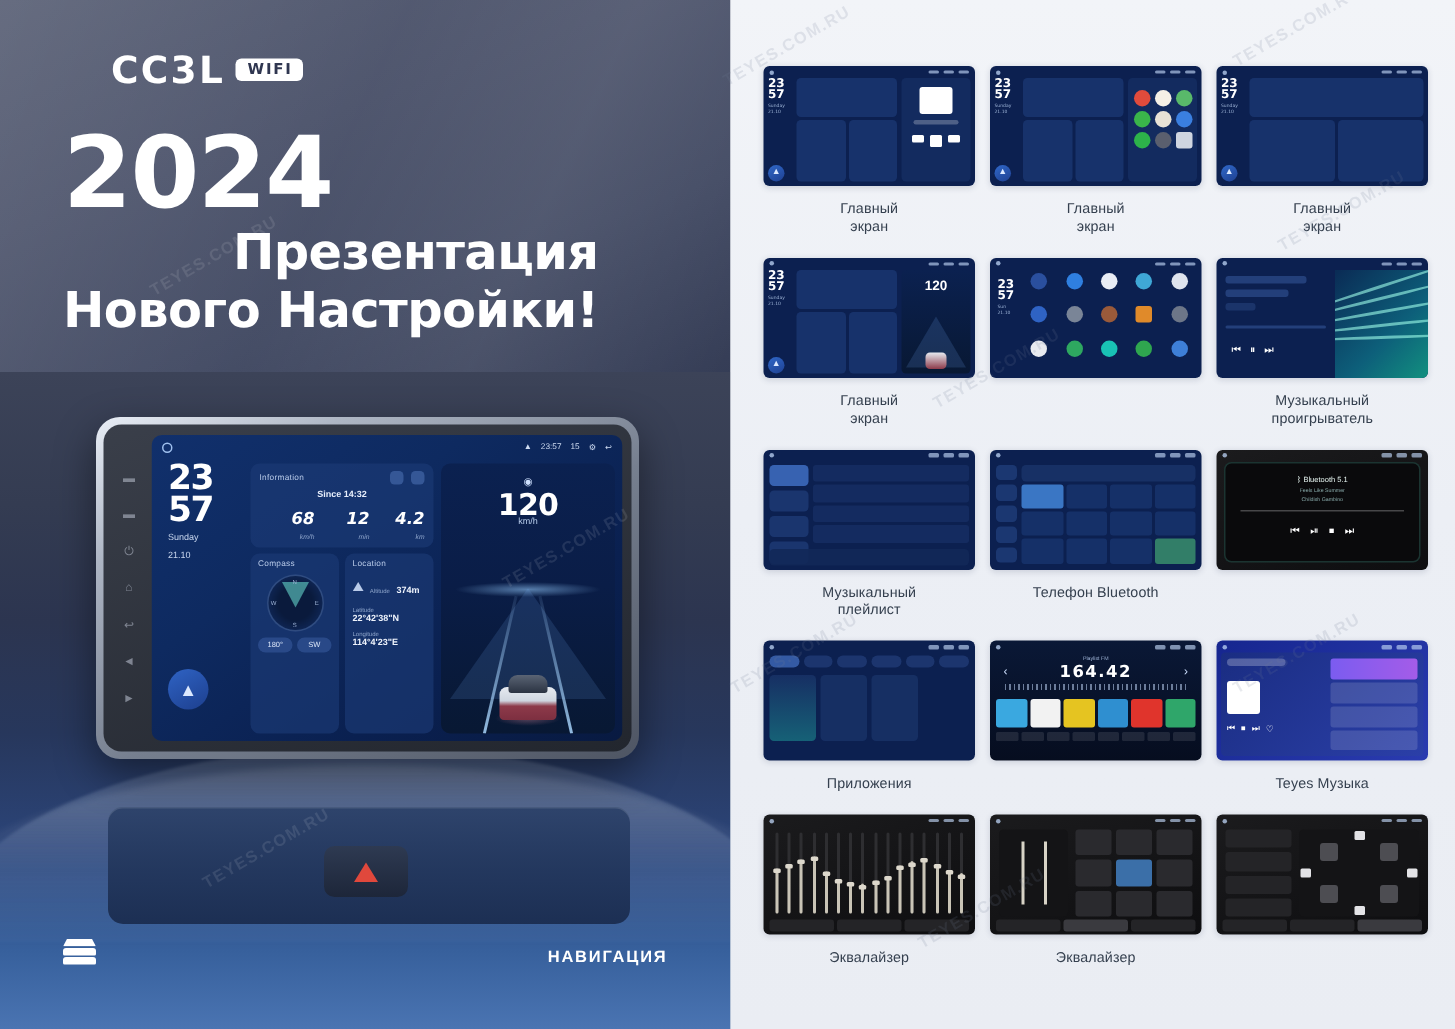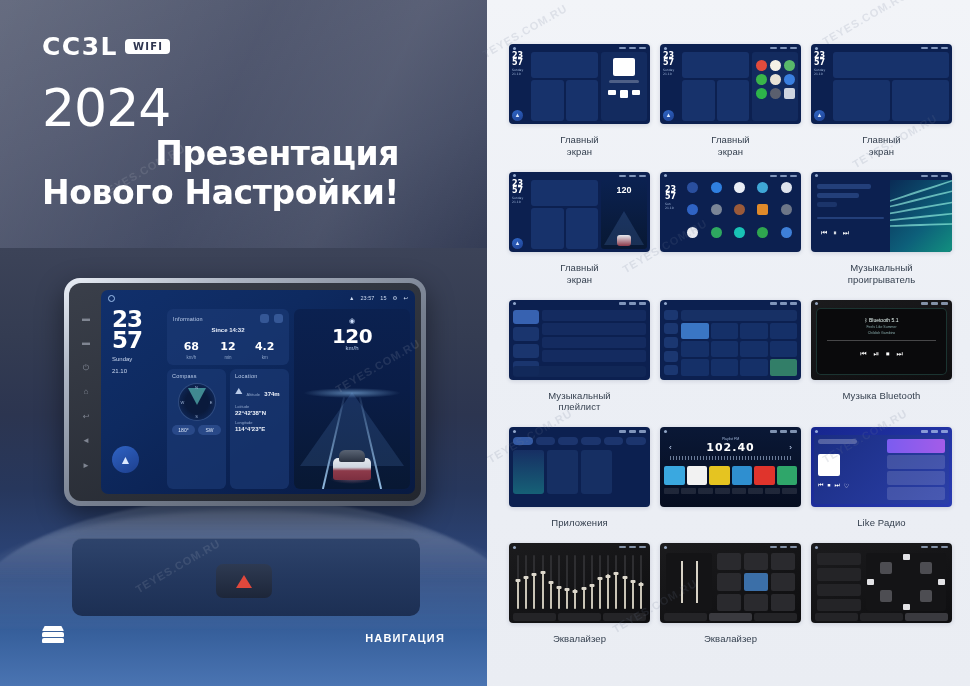--- a/index.html
+++ b/index.html
@@ -21,29 +21,30 @@
     background:linear-gradient(115deg, rgba(255,255,255,.10) 0%, rgba(255,255,255,.02) 45%, rgba(255,255,255,.08) 70%, rgba(255,255,255,0) 100%);
     pointer-events:none;
   }
   .logo{
     position:absolute; left:42px; top:32px;
     display:flex; align-items:center; gap:7px;
   }
   .logo-txt{
     color:#fff; font-size:25px; font-weight:bold; letter-spacing:1.5px;
     font-family:"DejaVu Sans", sans-serif;
+    margin-left:32px;
   }
   .logo-badge{
     background:#fff; color:#2f3650; font-size:10px; font-weight:bold;
     letter-spacing:1.2px; padding:2px 7px 2px 8px; border-radius:4px;
     font-family:"DejaVu Sans", sans-serif;
   }
   .hero-title{ position:absolute; left:42px; top:82px; }
   .hero-year{
-    color:#fff; font-size:52px; font-weight:normal; line-height:1.02;
+    color:#fff; font-size:66px; font-weight:bold; line-height:1.02;
     letter-spacing:-1px; font-family:"DejaVu Sans", sans-serif;
   }
   .hero-l1,.hero-l2{
     color:#fff; font-size:33px; font-weight:bold; line-height:1.18;
     letter-spacing:-.4px; font-family:"DejaVu Sans", sans-serif;text-align:right;
   }
 
   
   .dash{
     position:absolute; left:0; top:248px; width:487px; height:438px;
@@ -111,21 +112,21 @@
     color:#dce9ff; font-size:12px;
   }
   .col-mid{ width:122px; display:flex; flex-direction:column; gap:4px; }
   .card{ background:rgba(28,58,117,.66); border-radius:6px; padding:5px 6px; }
   .card-ttl{ color:#b9cbe9; font-size:5.5px; letter-spacing:.2px; }
   .info-head{ display:flex; align-items:center; }
   .info-btns{ margin-left:auto; display:flex; gap:5px; }
   .ibtn{ width:9px;height:9px;border-radius:3px;background:rgba(90,130,200,.45); }
   .since{ text-align:center; color:#e7eefb; font-size:6px; font-weight:bold; margin:4px 0 3px; }
   .stats{ display:flex; }
-  .stat{ flex:1; text-align:center; }
+  .stat{ flex:1; text-align:right;font-style:italic; }
   .stat b{ color:#fff; font-size:11px; font-weight:bold; font-family:"DejaVu Sans",sans-serif;}
   .stat span{ display:block; color:#8fa6cc; font-size:4.5px; margin-top:1px;}
   .mid-row{ display:flex; gap:4px; flex:1; }
   .compass{ flex:1; background:rgba(28,58,117,.66); border-radius:6px; padding:4px 5px; position:relative; }
   .cdial{
     width:38px;height:38px;border-radius:50%; margin:4px auto 0;
     background:radial-gradient(circle,#0a1a3c 45%, #12306a 100%);
     border:1px solid rgba(110,150,215,.35); position:relative;
   }
   .cneedle{
@@ -741,20 +742,21 @@
                   <div></div>
                   <div></div>
                 <div></div>
                   <div></div>
                   <div></div>
                   <div style="background:rgba(60,150,110,.8)"></div>
               </div>
             </div>
           </div>
         </div>
+        <div class="cap">Телефон Bluetooth</div>
       </div>
 
       <div class="cell">
         <div class="thumb t-dark" style="background:linear-gradient(130deg,#0e3a4a,#10282f 45%,#0b0b0d)">
           <div class="tsb">
               <span class="dot"></span>
               <span class="right">
                 <span class="bar"></span>
                 <span class="bar"></span>
                 <span class="bar"></span>
@@ -770,21 +772,20 @@
             <div class="btm-sub">Childish Gambino</div>
             <div style="margin:5px 10px 0;height:1px;background:rgba(255,255,255,.25)"></div>
             <div class="btm-ctr">
               <span>⏮</span>
               <span>⏯</span>
               <span>⏹</span>
               <span>⏭</span>
             </div>
           </div>
         </div>
-        <div class="cap">Музыка Bluetooth</div>
       </div>
 
       <div class="cell">
         <div class="thumb">
           <div class="tsb">
               <span class="dot"></span>
               <span class="right">
                 <span class="bar"></span>
                 <span class="bar"></span>
                 <span class="bar"></span>
@@ -817,21 +818,21 @@
               <span class="right">
                 <span class="bar"></span>
                 <span class="bar"></span>
                 <span class="bar"></span>
               </span>
             </div>
           <div class="t-radio">
             <div class="rd-label">Playlist FM</div>
             <div style="display:flex;align-items:center;justify-content:space-between;padding:0 5px;">
               <span style="color:#cfe0ff;font-size:8px">‹</span>
-              <span class="rd-freq">102.40</span>
+              <span class="rd-freq">164.42</span>
               <span style="color:#cfe0ff;font-size:8px">›</span>
             </div>
             <div style="height:4px;margin:2px 6px;background:repeating-linear-gradient(90deg,rgba(190,212,245,.55) 0 1px, transparent 1px 3px);"></div>
             <div class="rd-tiles">
               <div style="background:#3aa8e0"></div>
               <div style="background:#f2f2f2"></div>
               <div style="background:#e5c421"></div>
               <div style="background:#2f8fd0"></div>
               <div style="background:#e0342c"></div>
               <div style="background:#2fa66a"></div>
@@ -872,21 +873,21 @@
               </div>
             </div>
             <div class="ty-right">
                 <div></div>
                 <div></div>
                 <div></div>
                 <div></div>
               </div>
           </div>
         </div>
-        <div class="cap">Like Радио</div>
+        <div class="cap">Teyes Музыка</div>
       </div>
 
       <div class="cell">
         <div class="thumb t-dark">
           <div class="tsb">
               <span class="dot"></span>
               <span class="right">
                 <span class="bar"></span>
                 <span class="bar"></span>
                 <span class="bar"></span>

